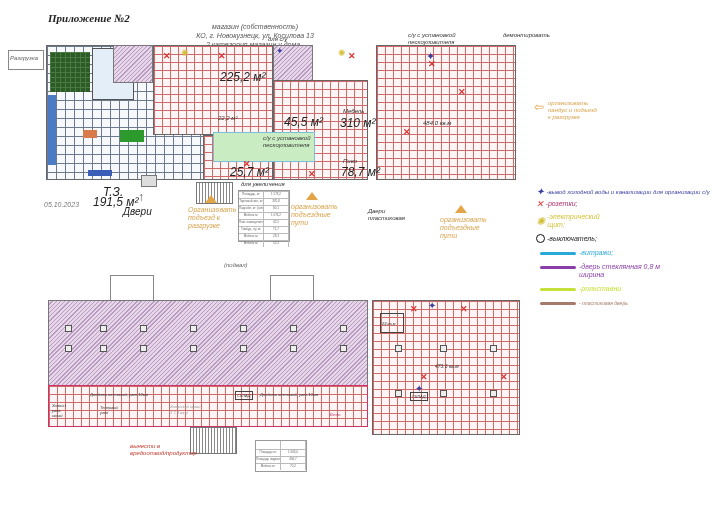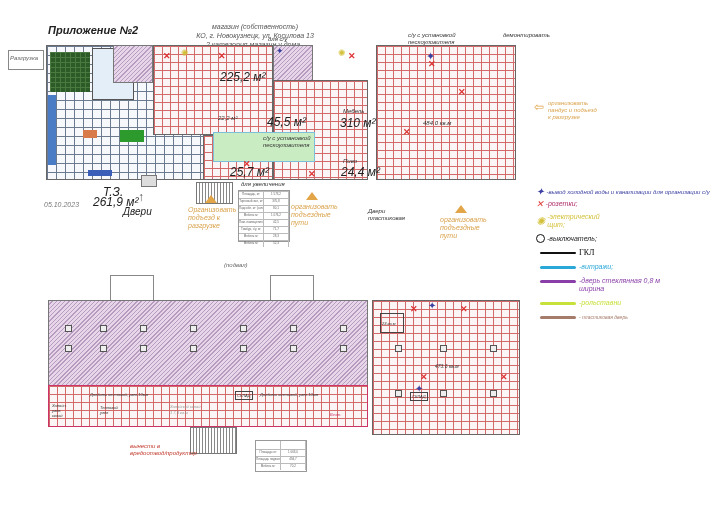--- a/index.html
+++ b/index.html
@@ -1,18 +1,18 @@
 <!DOCTYPE html>
 <html><head>
 <meta charset="utf-8">
 <style>
   html,body{margin:0;padding:0;background:#fff;}
   body{width:720px;height:507px;position:relative;overflow:hidden;font-family:"Liberation Sans",sans-serif;}
   .abs{position:absolute;}
-  .title{left:48px;top:24px;font-size:11px;font-weight:bold;font-style:italic;color:#222;}
+  .title{left:48px;top:12px;font-size:11px;font-weight:bold;font-style:italic;color:#222;font-family:Liberation Serif, serif;}
   .hdr{left:140px;top:22px;width:230px;text-align:center;font-size:7px;font-style:italic;color:#555;line-height:9px;}
   .grid{background-color:#fbf5f5;
     background-image:linear-gradient(#d26a6a 1px,transparent 1px),linear-gradient(90deg,#d26a6a 1px,transparent 1px);
     background-size:8px 8px;border:1.5px solid #666;box-sizing:border-box;}
   .grid-blue{background-color:#f6f8fb;
     background-image:linear-gradient(#6c7a90 1px,transparent 1px),linear-gradient(90deg,#6c7a90 1px,transparent 1px);
     background-size:9px 9px;border:1.5px solid #666;box-sizing:border-box;}
   .hatch{background:repeating-linear-gradient(135deg,#e7d6ea 0 2px,#b79cc0 2px 3px);border:1.5px solid #777;box-sizing:border-box;}
   .lbl{font-size:6px;font-style:italic;color:#333;line-height:7px;}
   .area{font-size:12px;font-style:italic;color:#222;}
@@ -58,31 +58,31 @@
   <div class="abs grid" style="left:145px;top:5px;width:120px;height:90px;"></div>
   <div class="abs grid" style="left:265px;top:40px;width:95px;height:100px;"></div>
   <div class="abs grid" style="left:368px;top:5px;width:140px;height:135px;"></div>
   <div class="abs grid" style="left:195px;top:95px;width:70px;height:45px;"></div>
 
   <div class="abs" style="left:205px;top:92px;width:100px;height:28px;background:#c9ecc2;border:1px solid #7bc0d8;"></div>
   <div class="abs lbl" style="left:255px;top:95px;white-space:pre;">с/у с установкой
 пескоуловителя</div>
 
   <div class="abs area" style="left:212px;top:30px;">225,2 м²</div>
-  <div class="abs area" style="left:259px;top:75px;">45,5 м²</div>
+  <div class="abs area" style="left:276px;top:75px;">45,5 м²</div>
   <div class="abs lbl" style="left:335px;top:68px;">Мебель</div>
   <div class="abs area" style="left:332px;top:76px;">310 м²</div>
   <div class="abs area" style="left:222px;top:125px;">25,7 м²</div>
   <div class="abs lbl" style="left:335px;top:118px;">Пиво</div>
-  <div class="abs area" style="left:333px;top:125px;">24,4 м²</div>
+  <div class="abs area" style="left:333px;top:125px;">78,7 м²</div>
   <div class="abs lbl" style="left:210px;top:75px;">22,2 м²</div>
   <div class="abs lbl" style="left:415px;top:80px;">484.0 кв.м</div>
 
   <div class="abs area" style="left:95px;top:145px;">Т.З.</div>
-  <div class="abs area" style="left:85px;top:155px;">261,9 м²</div>
+  <div class="abs area" style="left:85px;top:155px;">191,5 м²</div>
 
   <div class="abs lbl" style="left:260px;top:-4px;">для с/у</div>
   <div class="abs lbl" style="left:400px;top:-8px;white-space:pre;">с/у с установкой
 пескоуловителя</div>
   <div class="abs lbl" style="left:495px;top:-8px;">демонтировать</div>
   <div class="abs lbl" style="left:360px;top:168px;white-space:pre;">Двери
 пластиковая</div>
   <div class="abs lbl" style="left:233px;top:141px;">для увеличения</div>
 
   <div class="abs" style="left:188px;top:142px;width:35px;height:20px;border:1px solid #777;background:repeating-linear-gradient(90deg,#fff 0 2px,#888 2px 3px);"></div>
@@ -168,24 +168,20 @@
     <span style="color:#d33;font-size:9px;margin-right:2px;">✕</span>
     <span>-розетки;</span>
   </div>
   <div class="legend-item" style="color:#d4c13a;margin-bottom:5px;">
     <span style="font-size:11px;margin-right:2px;">✺</span>
     <span style="width:60px;">-электрический щит;</span>
   </div>
   <div class="legend-item" style="color:#222;margin-bottom:6px;">
     <span style="display:inline-block;width:7px;height:7px;border:1.5px solid #111;border-radius:50%;margin-right:2px;"></span>
     <span>-выключатель;</span>
-  </div>
-  <div class="legend-item" style="margin-bottom:6px;">
-    <span class="legend-line" style="background:#111;height:2px;margin-left:4px;"></span>
-    <span style="font-style:normal;font-family:'Liberation Serif',serif;font-size:8px;">ГКЛ</span>
   </div>
   <div class="legend-item" style="color:#2aa8d8;margin-bottom:6px;">
     <span class="legend-line" style="background:#2aa8d8;margin-left:4px;"></span>
     <span>-витражи;</span>
   </div>
   <div class="legend-item" style="color:#8a3fa8;margin-bottom:6px;align-items:flex-start;">
     <span class="legend-line" style="background:#8a3fa8;margin-left:4px;margin-top:3px;"></span>
     <span style="width:90px;">-дверь стеклянная 0,8 м ширина</span>
   </div>
   <div class="legend-item" style="color:#c8e03a;margin-bottom:6px;">

